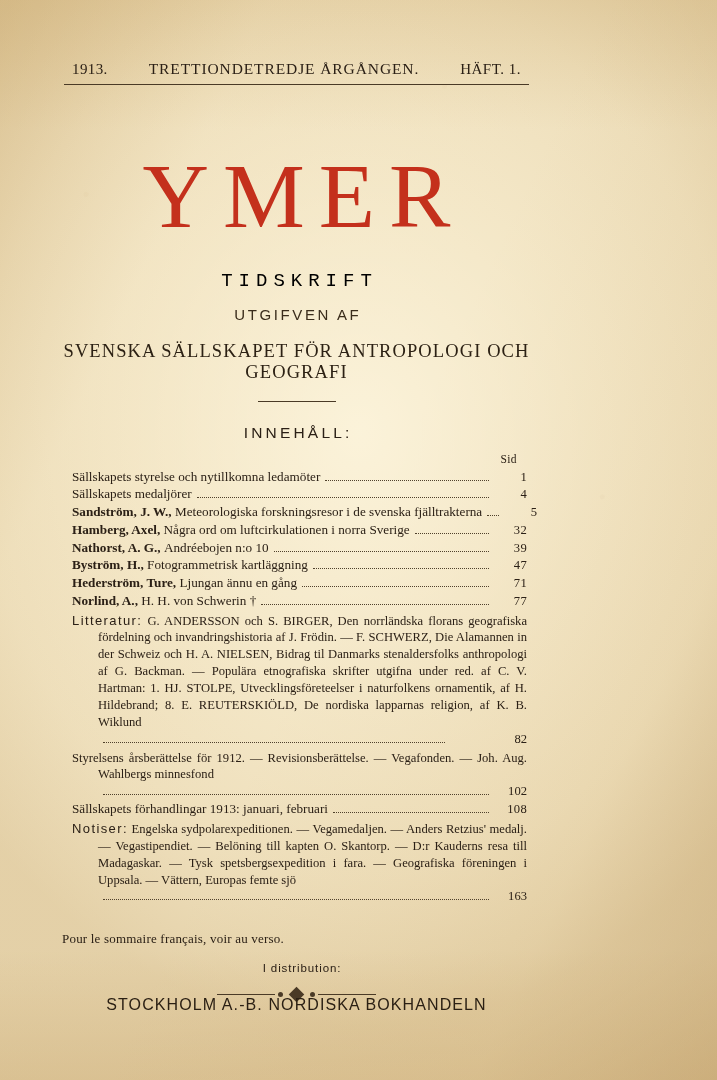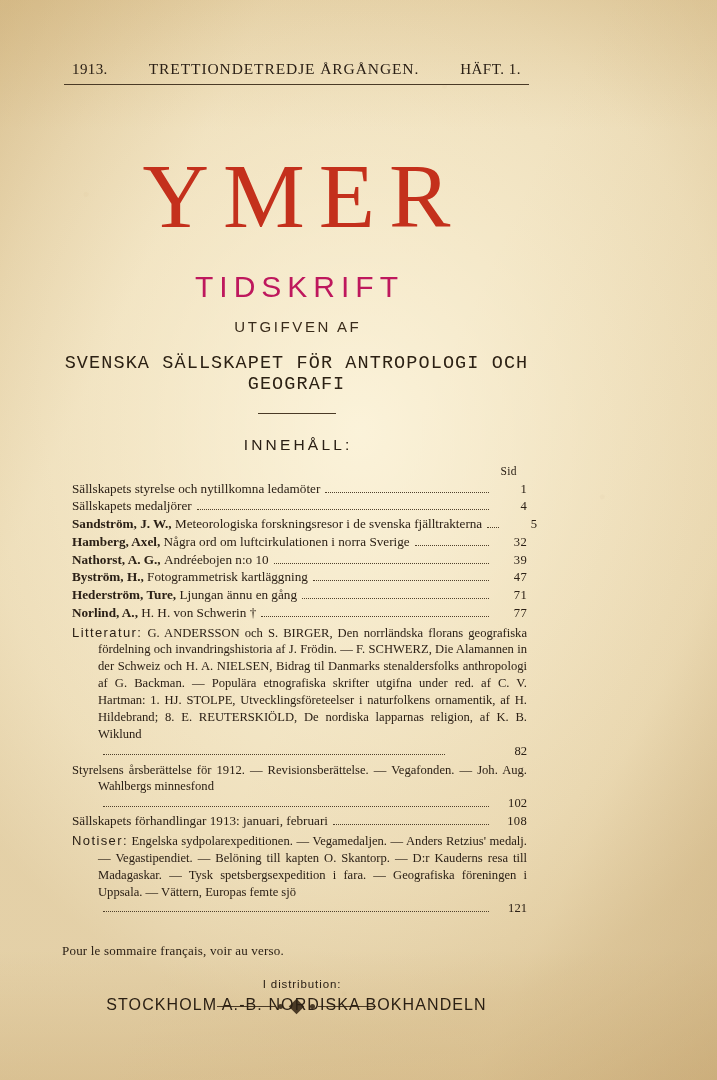--- a/index.html
+++ b/index.html
@@ -77,37 +77,37 @@
     color: #c4301c;
     font-family: "Liberation Serif", serif;
     font-size: 92px;
     line-height: 0.95;
     letter-spacing: 14px;
     text-indent: 14px;
     font-weight: 400;
   }
   .tidskrift {
     margin-top: 30px;
-    font-family: Liberation Sans, sans-serif;
-    font-size: 30px;
+    font-family: Liberation Mono, monospace;
+    font-size: 19px;
     letter-spacing: 6px;
     text-indent: 6px;
-    color: #be185d;
+    color: #000000;
   }
   .utgifven {
     margin-top: 14px;
     font-family: "Liberation Sans", sans-serif;
     font-size: 15px;
     letter-spacing: 2.6px;
     text-indent: 2.6px;
     color: #3a2c1b;
   }
   .society {
     margin-top: 18px;
-    font-family: Liberation Mono, monospace;
+    font-family: Liberation Serif, serif;
     font-size: 18.5px;
     letter-spacing: 1.1px;
     color: #2c2114;
   }
   .divider {
     width: 78px;
     height: 0;
     border-top: 1.1px solid #4a3a26;
     margin: 18px auto 0 auto;
   }
@@ -225,21 +225,21 @@
   .imprint {
     position: absolute;
     left: 0; right: 0;
     bottom: 66px;
     text-align: center;
   }
   .imprint .dist {
     font-family: "Liberation Sans", sans-serif;
     font-size: 11.5px;
     letter-spacing: 0.9px;
-    margin-bottom: 6px;
+    margin-bottom: 22px;
     padding-left: 11px;
   }
   .imprint .publisher {
     font-family: "Liberation Sans", sans-serif;
     font-size: 16px;
     letter-spacing: 1.1px;
     color: #2b2014;
   }
 </style>
 </head>
@@ -339,21 +339,21 @@
       <span class="txt">Sällskapets förhandlingar 1913: januari, februari</span>
       <span class="dots"></span>
       <span class="pg">108</span>
     </div>
 
     <div class="block hang">
       <span class="lead">Notiser:</span>
       <span class="body">Engelska sydpolarexpeditionen. — Vegamedaljen. — Anders Retzius' medalj. — Vegastipendiet. — Belöning till kapten O. Skantorp. — D:r Kauderns resa till Madagaskar. — Tysk spetsbergsexpedition i fara. — Geografiska föreningen i Uppsala. — Vättern, Europas femte sjö</span>
       <span class="endrow" style="display:flex;">
         <span class="dots"></span>
-        <span class="pg">121</span>
+        <span class="pg">163</span>
       </span>
     </div>
   </div>
 
   <div class="sommaire">Pour le sommaire français, voir au verso.</div>
 
   <div class="ornament">
     <span class="line"></span>
     <span class="dot"></span>
     <span class="dia"></span>

